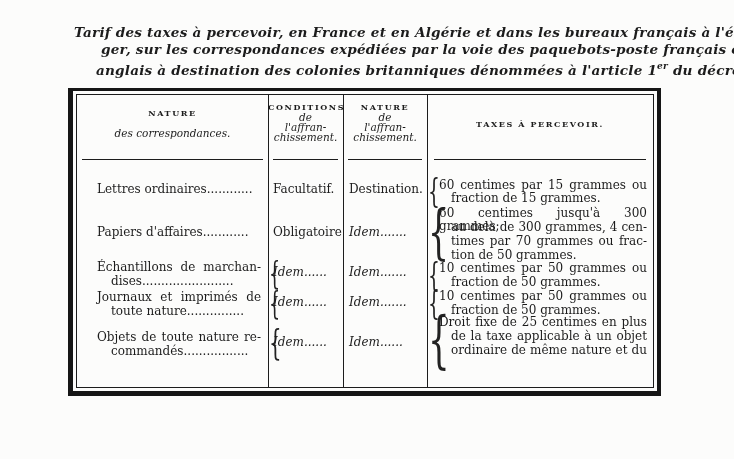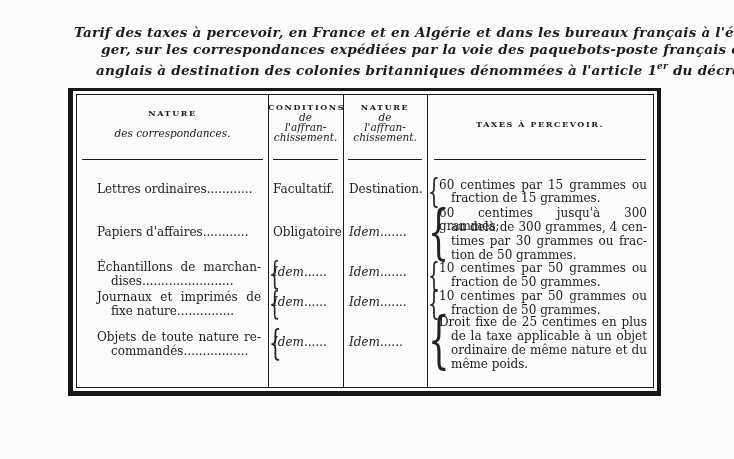--- a/index.html
+++ b/index.html
@@ -121,47 +121,46 @@
       <span class="brace" style="left:351px; top:78px; font-size:34px">{</span>
       <div class="bl t1 jst" style="top:84px">60 centimes par 15 grammes ou</div>
       <div class="bl t2" style="top:97px">fraction de 15 grammes.</div>
 
       <div class="bl n1" style="top:131px">Papiers d'affaires............</div>
       <div class="bl cond" style="top:131px">Obligatoire</div>
       <div class="bl lim it" style="top:131px">Idem.......</div>
       <span class="brace" style="left:351px; top:106px; font-size:60px">{</span>
       <div class="bl t1 jst" style="top:112px">60 centimes jusqu'à 300 grammes;</div>
       <div class="bl t2 jst" style="top:126px">au delà de 300 grammes, 4 cen-</div>
-      <div class="bl t2 jst" style="top:140px">times par 30 grammes ou frac-</div>
+      <div class="bl t2 jst" style="top:140px">times par 70 grammes ou frac-</div>
       <div class="bl t2" style="top:154px">tion de 50 grammes.</div>
 
       <div class="bl n1 jst" style="top:166px">Échantillons de marchan-</div>
       <div class="bl n2" style="top:180px">dises........................</div>
       <span class="brace" style="left:192px; top:162px; font-size:32px">{</span>
       <div class="bl cond it" style="top:171px">Idem......</div>
       <div class="bl lim it" style="top:171px">Idem.......</div>
       <span class="brace" style="left:351px; top:162px; font-size:34px">{</span>
       <div class="bl t1 jst" style="top:167px">10 centimes par 50 grammes ou</div>
       <div class="bl t2" style="top:181px">fraction de 50 grammes.</div>
 
       <div class="bl n1 jst" style="top:196px">Journaux et imprimés de</div>
-      <div class="bl n2" style="top:210px">fixe nature...............</div>
+      <div class="bl n2" style="top:210px">toute nature...............</div>
       <span class="brace" style="left:192px; top:192px; font-size:32px">{</span>
       <div class="bl cond it" style="top:201px">Idem......</div>
       <div class="bl lim it" style="top:201px">Idem.......</div>
       <span class="brace" style="left:351px; top:190px; font-size:34px">{</span>
       <div class="bl t1 jst" style="top:195px">10 centimes par 50 grammes ou</div>
       <div class="bl t2" style="top:209px">fraction de 50 grammes.</div>
 
       <div class="bl n1 jst" style="top:236px">Objets de toute nature re-</div>
       <div class="bl n2" style="top:250px">commandés.................</div>
       <span class="brace" style="left:192px; top:230px; font-size:36px">{</span>
       <div class="bl cond it" style="top:241px">Idem......</div>
       <div class="bl lim it" style="top:241px">Idem......</div>
       <span class="brace" style="left:351px; top:214px; font-size:62px">{</span>
       <div class="bl t1 jst" style="top:221px">Droit fixe de 25 centimes en plus</div>
       <div class="bl t2 jst" style="top:235px">de la taxe applicable à un objet</div>
       <div class="bl t2 jst" style="top:249px">ordinaire de même nature et du</div>
-      <div class="bl t2" style="top:263px">même poids.</div>
 
     </div>
   </div>
 </div>
 
 </body></html>

